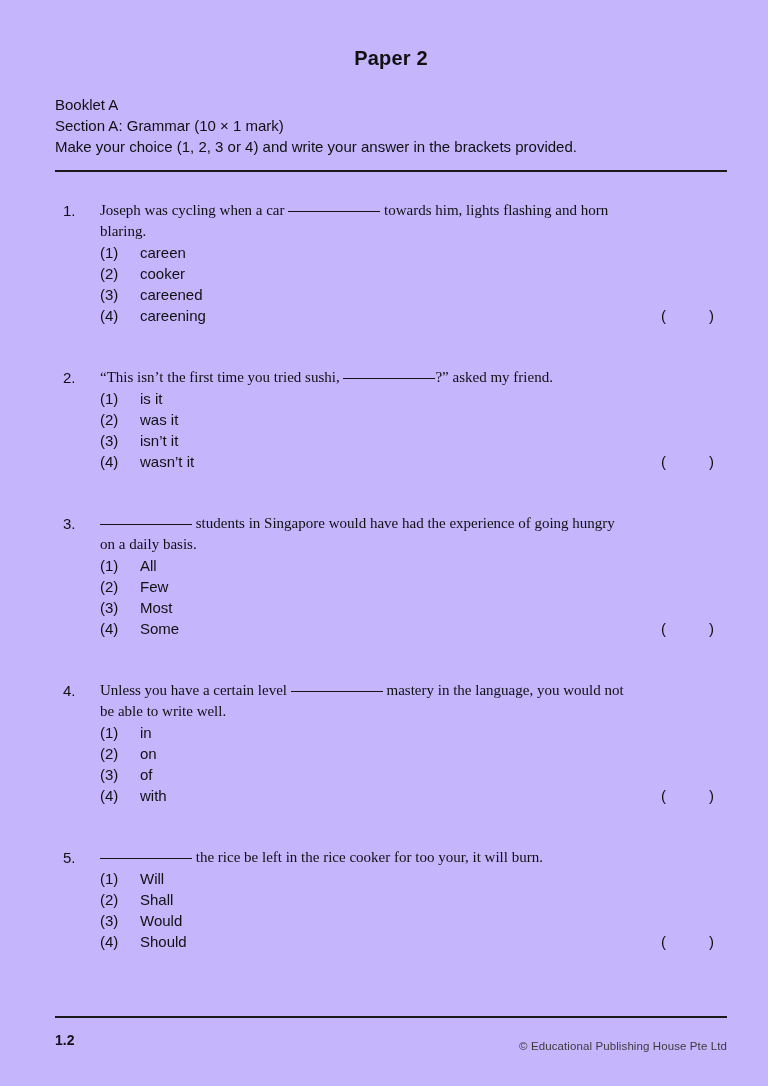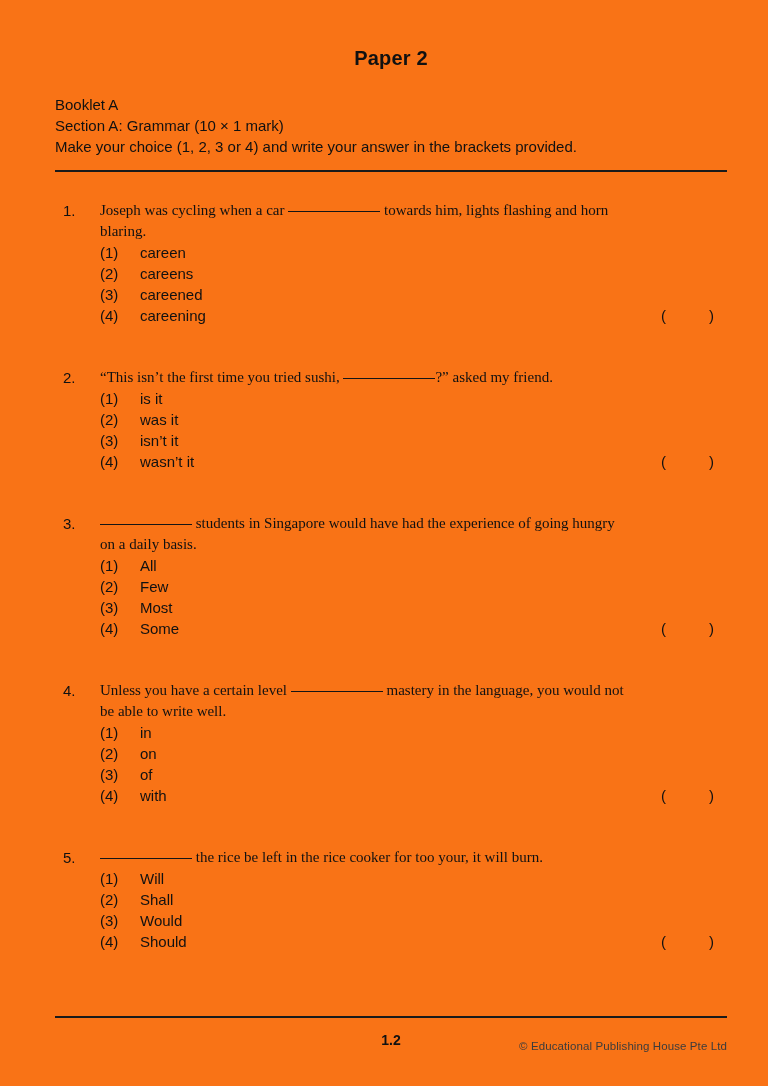--- a/index.html
+++ b/index.html
@@ -3,21 +3,21 @@
 <meta charset="utf-8">
 <style>
   * { margin: 0; padding: 0; box-sizing: border-box; }
   html, body { background: #e8e8e8; }
   body { font-family: "Liberation Sans", "DejaVu Sans", sans-serif; }
   .page {
     position: relative;
     width: 768px;
     height: 1086px;
     margin: 0 auto;
-    background: #f97316;
+    background: #c4b5fd;
     color: #111;
     overflow: hidden;
   }
   .content {
     padding: 46px 41px 0 55px; 
   }
   .page-title {
     text-align: center;
     font-size: 20px;
     font-weight: 700;
@@ -79,21 +79,21 @@
     top: 1016px;
   }
   .footer-row {
     position: relative;
     margin-top: 14px;
     height: 18px;
   }
   .page-number {
     position: absolute;
     left: 0; right: 0;
-    text-align: center;
+    text-align: left;
     font-size: 14px;
     font-weight: 700;
   }
   .copyright {
     position: absolute;
     right: 0;
     top: 8px;
     font-size: 11.5px;
     color: #3c3c3c;
     letter-spacing: 0.1px;
@@ -121,21 +121,21 @@
       <div class="stem"><span class="before">Joseph was cycling when a car </span><span class="blank"></span><span class="after"> towards him, lights flashing and horn
 blaring.</span></div>
     </div>
     <div class="options">
             <div class="option-row">
               <span class="opt-label">(1)</span>
               <span class="opt-text">careen</span>
             </div>
             <div class="option-row">
               <span class="opt-label">(2)</span>
-              <span class="opt-text">careens</span>
+              <span class="opt-text">cooker</span>
             </div>
             <div class="option-row">
               <span class="opt-label">(3)</span>
               <span class="opt-text">careened</span>
             </div>
             <div class="option-row">
               <span class="opt-label">(4)</span>
               <span class="opt-text">careening</span>
               <span class="brackets">
                 <span>(</span>

